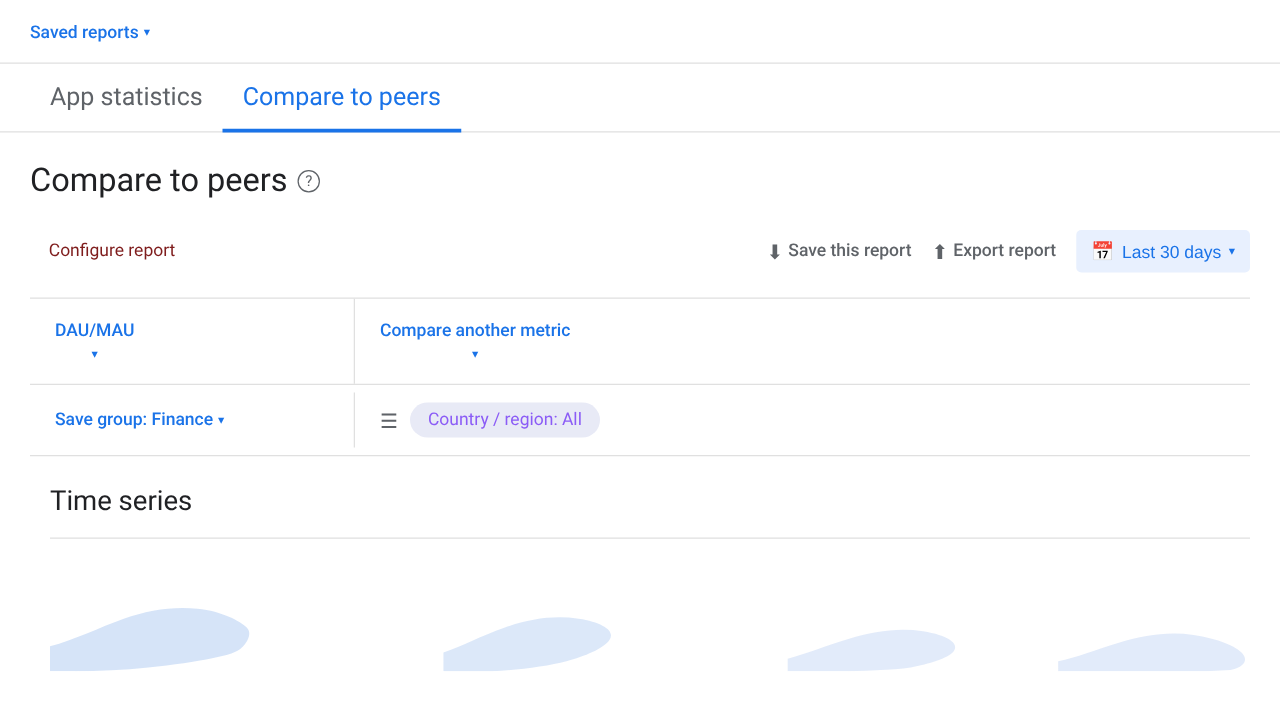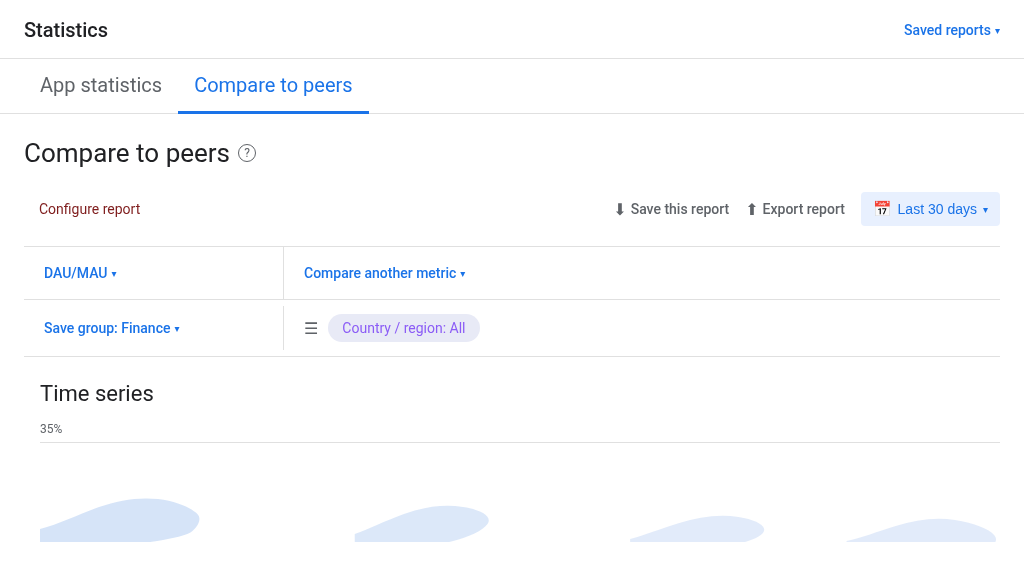--- a/index.html
+++ b/index.html
@@ -145,20 +145,21 @@
       min-width: 260px;
     }
     .metric-btn {
       display: flex;
       align-items: center;
       gap: 4px;
       color: #1a73e8;
       font-size: 14px;
       font-weight: 500;
       cursor: pointer;
+      flex-direction: column;
     }
     .metric-btn .chevron {
       font-size: 10px;
     }
     .filters-row {
       display: flex;
       align-items: center;
       border-bottom: 1px solid #e0e0e0;
       padding: 0;
     }
@@ -223,21 +224,20 @@
     }
     .chart-svg {
       width: 100%;
       height: 90px;
     }
   </style>
 </head>
 <body>
 
 <div class="top-bar">
-  <span class="top-bar-title">Statistics</span>
   <div class="saved-reports-btn">
     <span>Saved reports</span>
     <span class="chevron">▾</span>
   </div>
 </div>
 
 <div class="tabs">
   <div class="tab">App statistics</div>
   <div class="tab active">Compare to peers</div>
 </div>
@@ -295,21 +295,20 @@
       <div class="filter-chip">
         <span>Country / region: All</span>
       </div>
     </div>
   </div>
 </div>
 
 <div class="time-series-section">
   <div class="time-series-title">Time series</div>
   <div class="chart-area">
-    <div class="chart-label">35%</div>
     <div class="chart-line"></div>
     <svg class="chart-svg" viewBox="0 0 976 90" preserveAspectRatio="none">
 
       <path d="M0,90 L0,70 C20,65 40,55 60,48 C80,41 100,38 120,40 C140,42 155,50 160,55 C165,60 160,68 155,72 C150,76 140,78 130,80 C120,82 100,85 80,87 C60,89 40,90 20,90 Z" fill="#c5d8f5" opacity="0.7"></path>
 
       <path d="M320,90 L320,75 C335,70 350,62 370,55 C390,48 410,45 430,48 C450,51 460,58 455,65 C450,72 435,78 420,82 C405,86 380,89 360,90 Z" fill="#c5d8f5" opacity="0.6"></path>
       <path d="M600,90 L600,80 C615,76 630,70 650,64 C670,58 690,55 710,58 C730,61 740,68 735,74 C730,80 715,84 700,87 C685,89 660,90 640,90 Z" fill="#c5d8f5" opacity="0.5"></path>
       <path d="M820,90 L820,82 C835,79 850,73 870,67 C890,61 910,58 930,61 C950,64 965,70 970,76 C975,82 970,87 960,89 L940,90 Z" fill="#c5d8f5" opacity="0.5"></path>
     </svg>
   </div>

